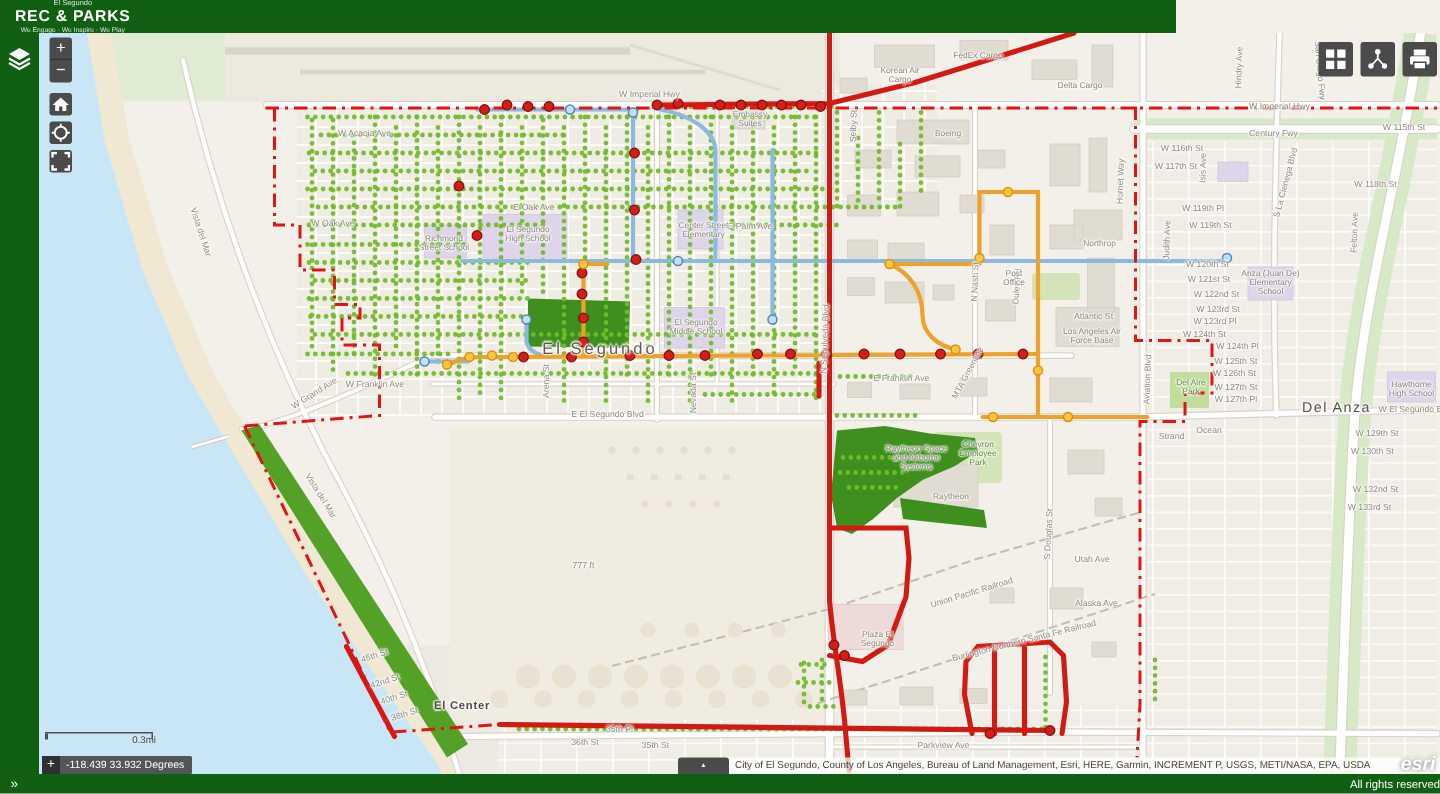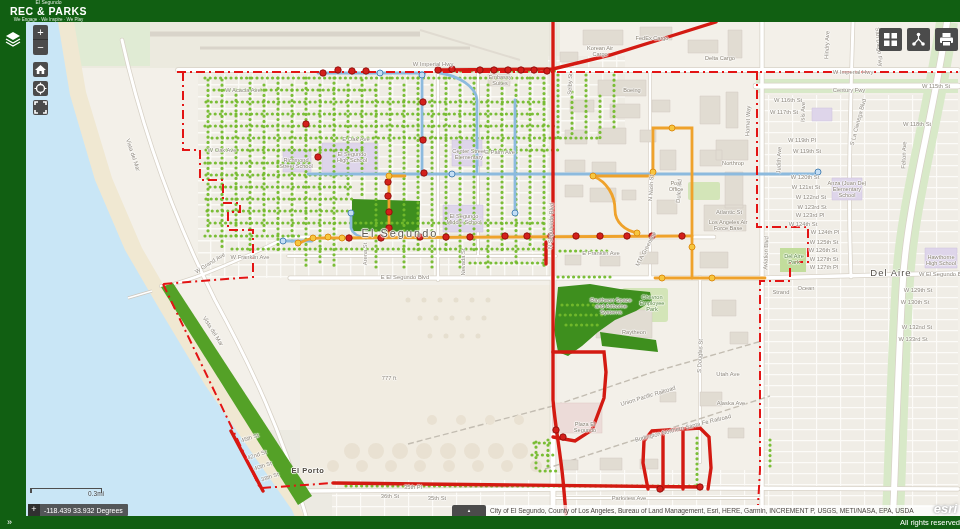--- a/index.html
+++ b/index.html
@@ -1,18 +1,18 @@
 <!DOCTYPE html>
 <html style="--brand-green: #115f12; --panel-dark: #4b4b4b; --route-red: #d31a12; --route-orange: #efa22b; --route-blue: #8cbade; --boundary-red: #e31414; --tree-green: #73bb2c; --park-dark: #3e8f1e; --coast-green: #54a127; --ocean-blue: #c9e6f6; --land: #f3f0e9;"><head>
 <meta charset="utf-8">
 <style>
   html,body{margin:0;padding:0;background:#777;}
   .app{position:relative;width:960px;height:529px;overflow:hidden;font-family:"Liberation Sans",sans-serif;background:var(--land);}
   
-  .topbar{position:absolute;left:0;top:0;width:960px;height:22px;background:var(--brand-green);z-index:30;}
+  .topbar{position:absolute;left:0;top:0;width:784px;height:22px;background:var(--brand-green);z-index:30;}
   .logo{position:absolute;left:10px;top:0;height:22px;display:flex;flex-direction:column;align-items:center;justify-content:center;color:#fff;cursor:pointer;line-height:1;}
   .logo-sub{font-size:5px;opacity:.85;}
   .logo-main{font-size:10.5px;font-weight:bold;letter-spacing:.5px;margin:1px 0;}
   .logo-tag{font-size:4.5px;opacity:.85;}
   .sidebar{position:absolute;left:0;top:22px;width:26px;height:494px;background:var(--brand-green);z-index:25;}
   .side-btn{display:block;margin:8px auto 0;width:20px;height:20px;background:transparent;border:none;padding:0;cursor:pointer;}
   .bottombar{position:absolute;left:0;top:516px;width:960px;height:13px;background:var(--brand-green);z-index:30;color:#fff;}
   .rights{position:absolute;left:16px;right:0;text-align:right;top:2px;font-size:7.5px;}
   .expand{position:absolute;left:7px;top:0px;background:none;border:none;color:#fff;font-size:9px;padding:0;cursor:pointer;line-height:13px;}
   
@@ -393,30 +393,30 @@
         <span class="lbl poi" style="left: 707px; top: 141px; width: 44px; white-space: normal; transform: translate(-50%, -50%);">Northrop</span>
         <span class="lbl poi" style="left: 650px; top: 164px; width: 24px; white-space: normal; transform: translate(-50%, -50%);">Post Office</span>
         <span class="lbl street" style="left: 703px; top: 190px; transform: translate(-50%, -50%);">Atlantic St</span>
         <span class="lbl poi" style="left: 702px; top: 203px; width: 44px; white-space: normal; transform: translate(-50%, -50%);">Los Angeles Air Force Base</span>
         <span class="lbl street" style="left: 620px; top: 227px; transform: translate(-50%, -50%) rotate(-62deg);">MTA Greenline</span>
         <span class="lbl street" style="left: 525px; top: 204px; transform: translate(-50%, -50%) rotate(-88deg);">N Sepulveda Blvd</span>
         <span class="lbl street" style="left: 740px; top: 231px; transform: translate(-50%, -50%) rotate(-88deg);">Aviation Blvd</span>
         <span class="lbl street" style="left: 622px; top: 374px; transform: translate(-50%, -50%) rotate(-17deg);">Union Pacific Railroad</span>
         <span class="lbl street" style="left: 657px; top: 406px; transform: translate(-50%, -50%) rotate(-14deg);">Burlington Northern Santa Fe Railroad</span>
         <span class="lbl poi" style="left: 559px; top: 405px; width: 30px; white-space: normal; transform: translate(-50%, -50%);">Plaza El Segundo</span>
-        <span class="lbl city2" style="left: 282px; top: 449px; transform: translate(-50%, -50%);">El Porto</span>
+        <span class="lbl city2" style="left: 282px; top: 449px; transform: translate(-50%, -50%);">El Center</span>
         <span class="lbl street" style="left: 603px; top: 476px; transform: translate(-50%, -50%);">Parkview Ave</span>
         <span class="lbl street" style="left: 387px; top: 465px; transform: translate(-50%, -50%);">35th Pl</span>
         <span class="lbl street" style="left: 364px; top: 474px; transform: translate(-50%, -50%);">36th St</span>
         <span class="lbl street" style="left: 411px; top: 476px; transform: translate(-50%, -50%);">35th St</span>
         <span class="lbl street" style="left: 224px; top: 416px; transform: translate(-50%, -50%) rotate(-18deg);">45th St</span>
         <span class="lbl street" style="left: 231px; top: 433px; transform: translate(-50%, -50%) rotate(-18deg);">42nd St</span>
         <span class="lbl street" style="left: 237px; top: 444px; transform: translate(-50%, -50%) rotate(-18deg);">40th St</span>
         <span class="lbl street" style="left: 244px; top: 455px; transform: translate(-50%, -50%) rotate(-18deg);">38th St</span>
-        <span class="lbl area" style="left: 865px; top: 251px; transform: translate(-50%, -50%);">Del Aire</span>
+        <span class="lbl area" style="left: 865px; top: 251px; transform: translate(-50%, -50%);">Del Anza</span>
         <span class="lbl park" style="left: 768px; top: 237px; width: 26px; white-space: normal; transform: translate(-50%, -50%);">Del Aire Park</span>
         <span class="lbl poi" style="left: 821px; top: 167px; width: 40px; white-space: normal; transform: translate(-50%, -50%);">Anza (Juan De) Elementary School</span>
         <span class="lbl poi" style="left: 915px; top: 238px; width: 34px; white-space: normal; transform: translate(-50%, -50%);">Hawthorne High School</span>
         <span class="lbl street" style="left: 755px; top: 270px; transform: translate(-50%, -50%);">Strand</span>
         <span class="lbl street" style="left: 780px; top: 266px; transform: translate(-50%, -50%);">Ocean</span>
         <span class="lbl street" style="left: 910px; top: 64px; transform: translate(-50%, -50%);">W 115th St</span>
         <span class="lbl street" style="left: 762px; top: 78px; transform: translate(-50%, -50%);">W 116th St</span>
         <span class="lbl street" style="left: 758px; top: 90px; transform: translate(-50%, -50%);">W 117th St</span>
         <span class="lbl street" style="left: 891px; top: 102px; transform: translate(-50%, -50%);">W 118th St</span>
         <span class="lbl street" style="left: 776px; top: 118px; transform: translate(-50%, -50%);">W 119th Pl</span>

